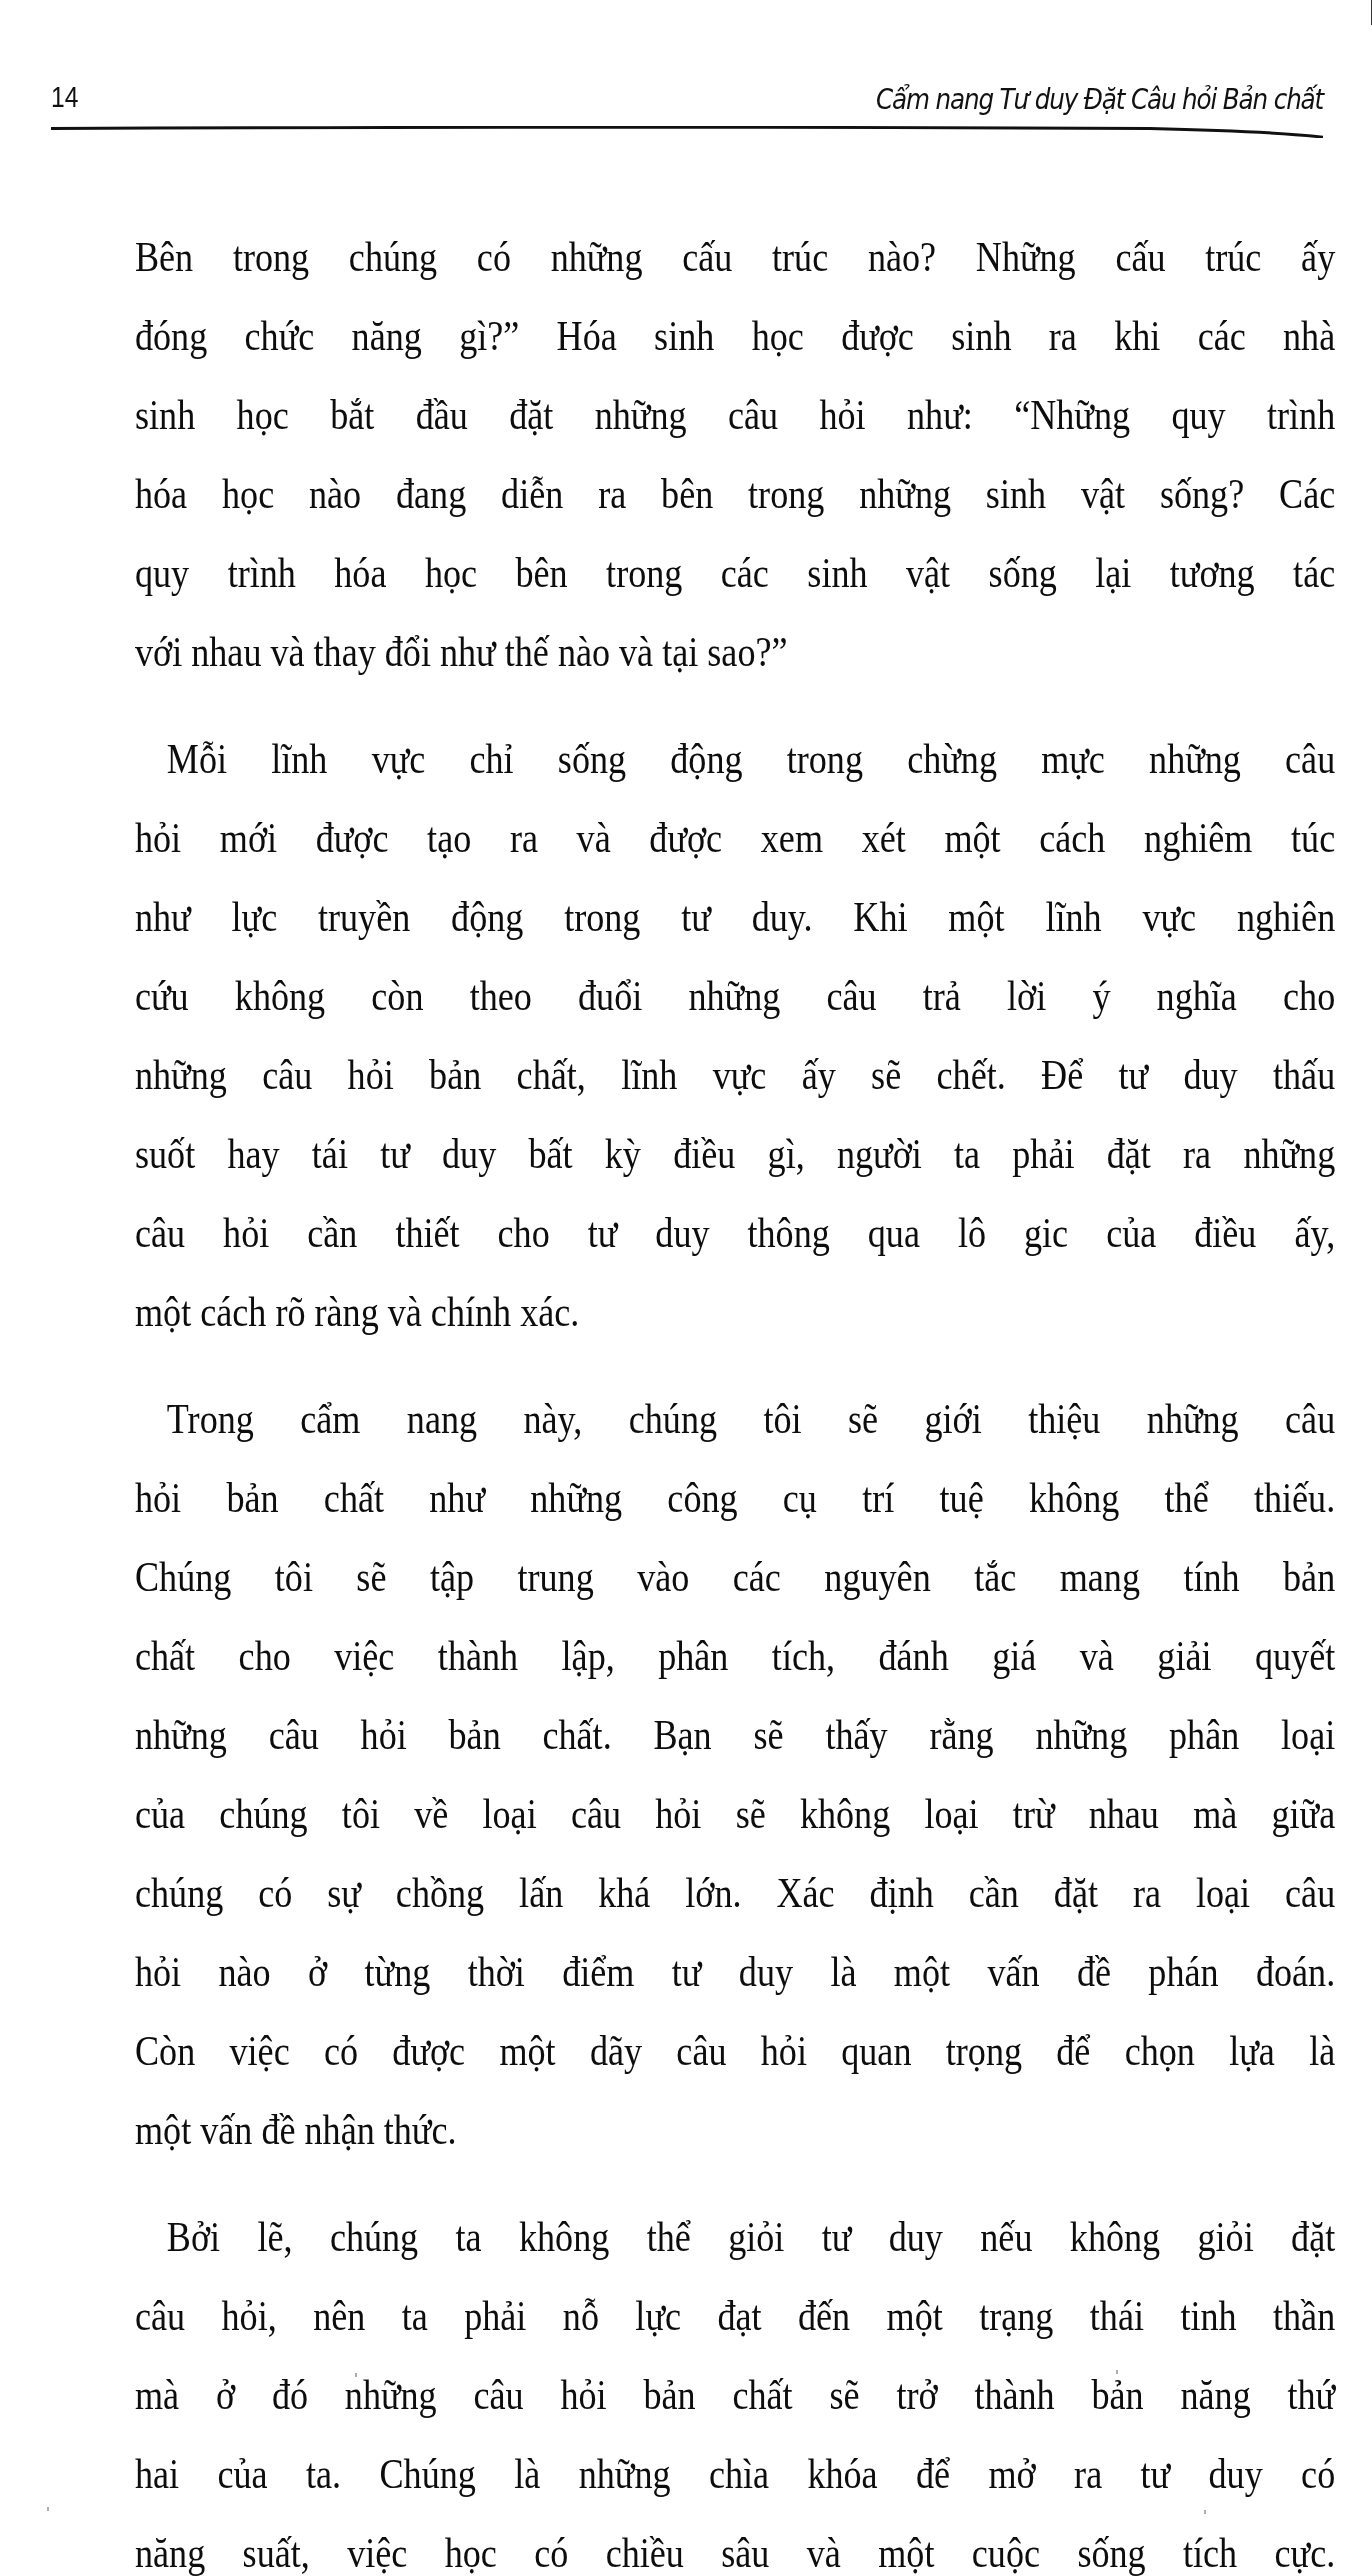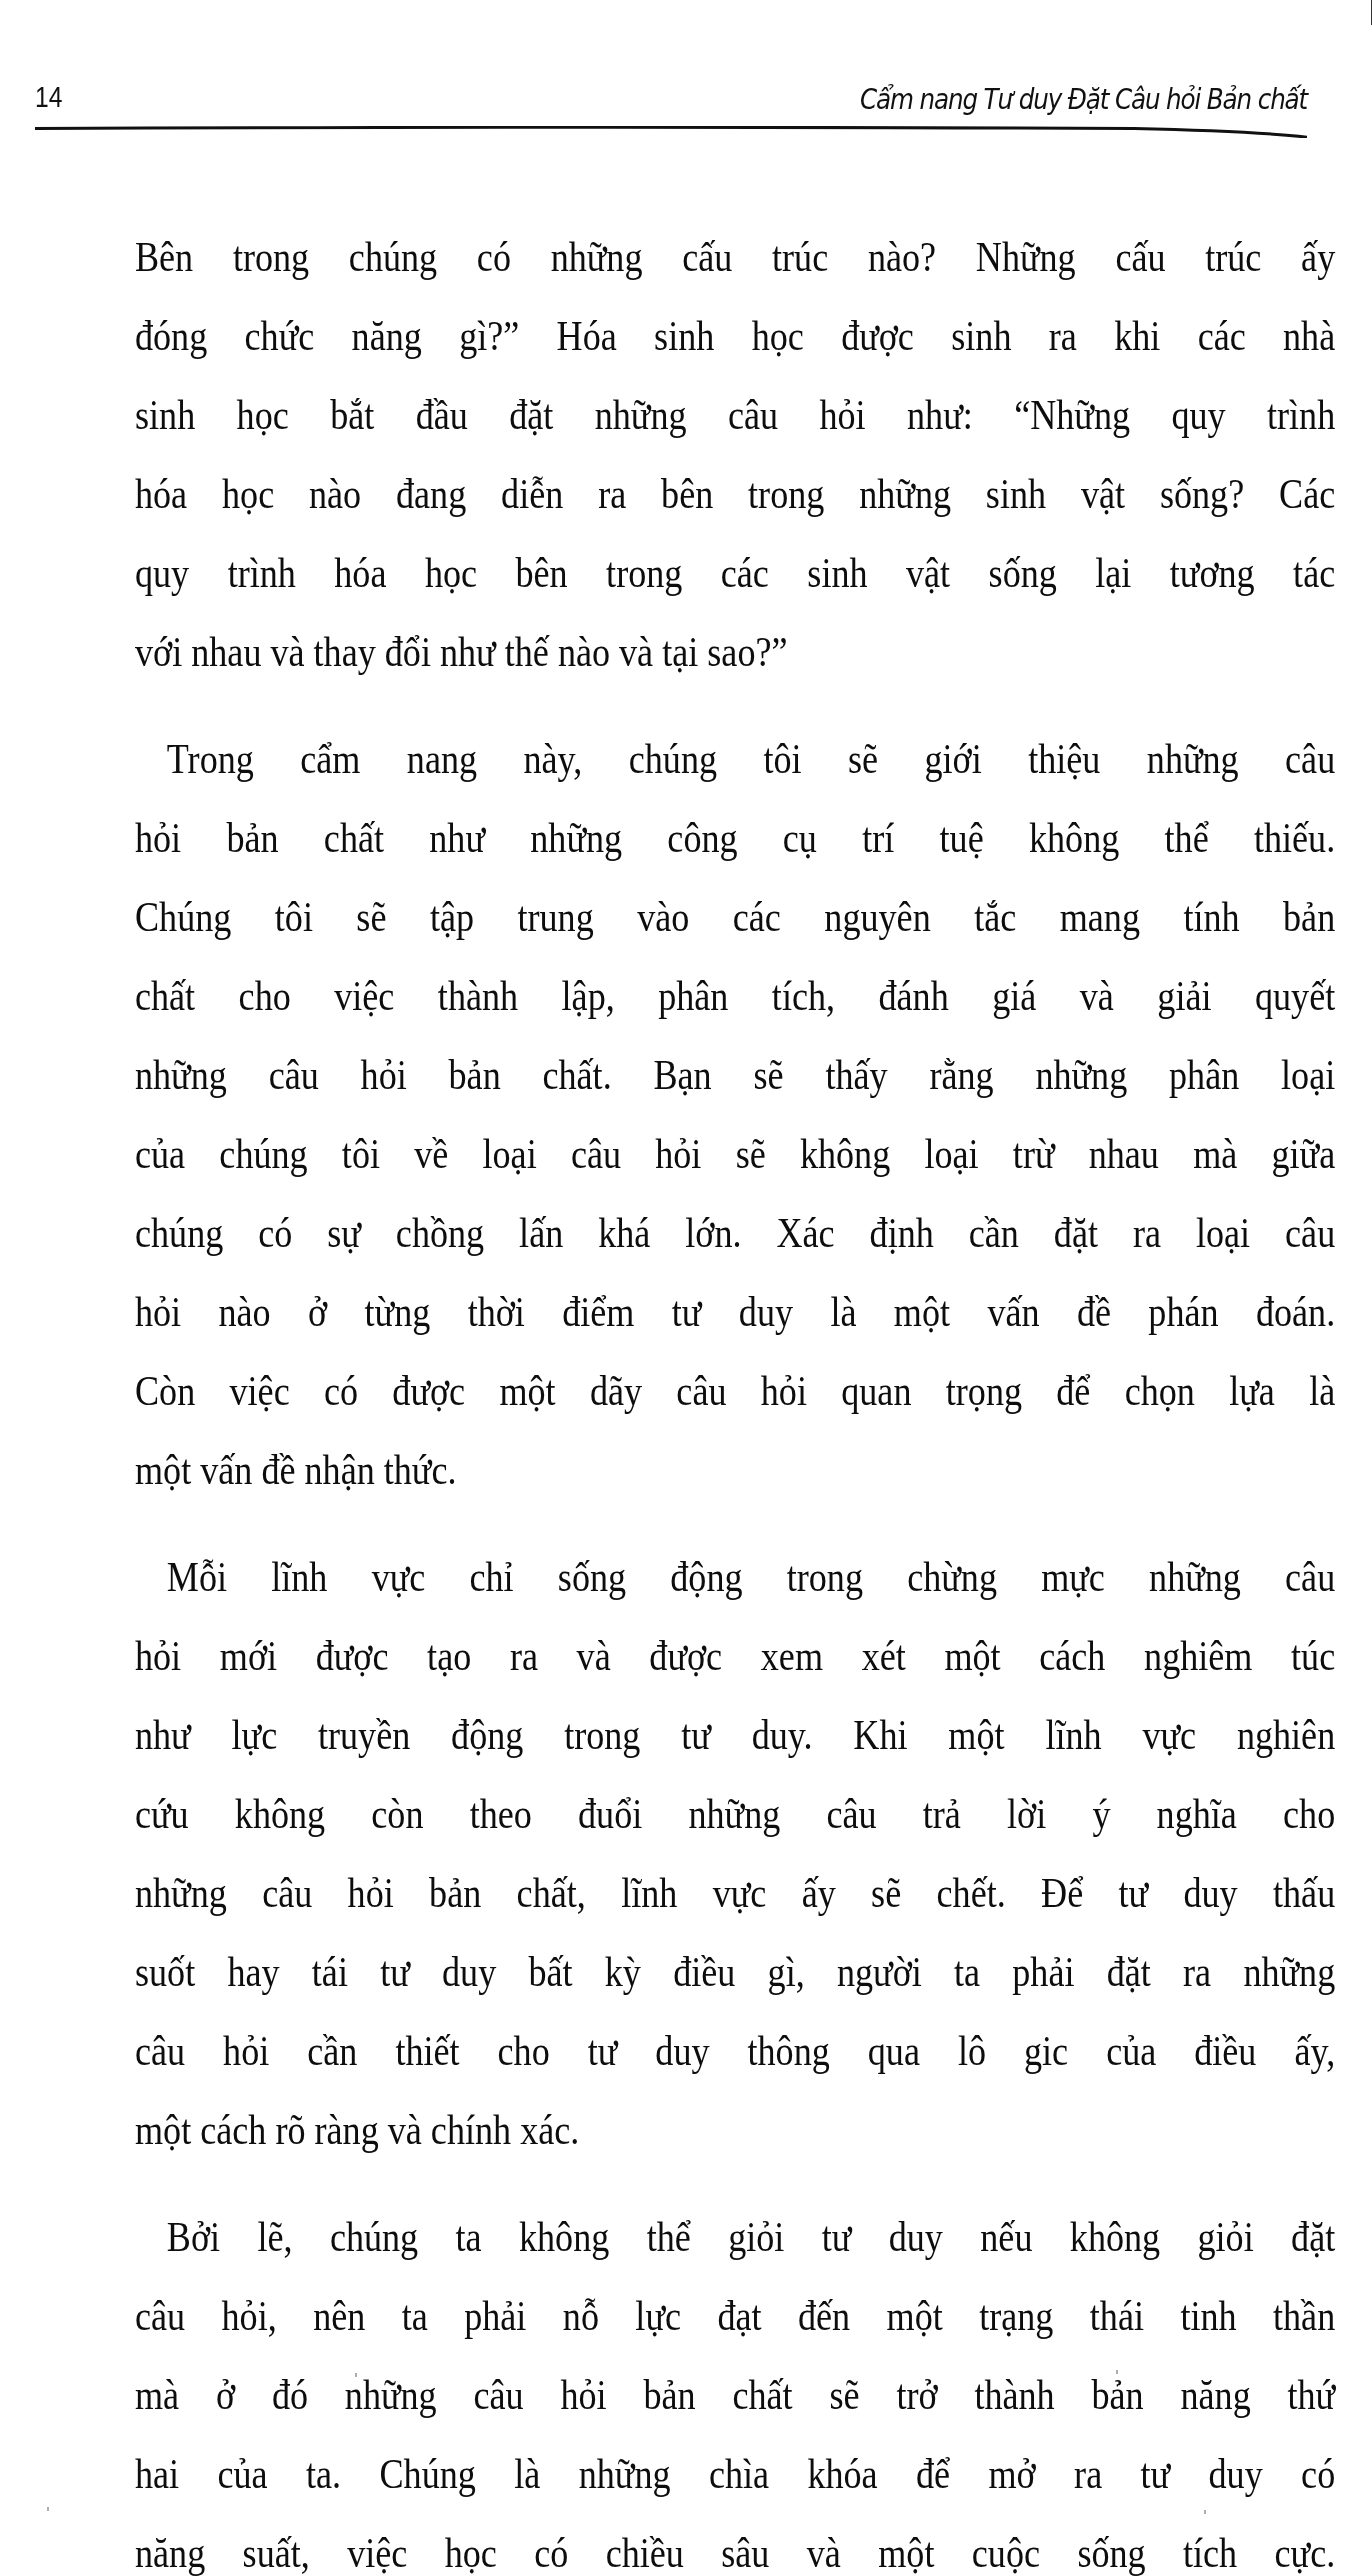--- a/index.html
+++ b/index.html
@@ -9,21 +9,21 @@
     }
     body {
       width: 1373px;
       height: 2576px;
       position: relative;
       overflow: hidden;
       color: #111111;
     }
     .page-header {
       position: absolute;
-      left: 35px;
+      left: 51px;
       top: 74px;
       width: 1272px;
       height: 59px;
     }
     .page-number {
       position: absolute;
       left: 0;
       top: 6.8px;
       font-family: "Liberation Sans", sans-serif;
       font-size: 29px;
@@ -115,41 +115,41 @@
   <div class="paragraph">
     <span class="line">Bên trong chúng có những cấu trúc nào? Những cấu trúc ấy</span>
     <span class="line">đóng chức năng gì?” Hóa sinh học được sinh ra khi các nhà</span>
     <span class="line">sinh học bắt đầu đặt những câu hỏi như: “Những quy trình</span>
     <span class="line">hóa học nào đang diễn ra bên trong những sinh vật sống? Các</span>
     <span class="line">quy trình hóa học bên trong các sinh vật sống lại tương tác</span>
     <span class="line last">với nhau và thay đổi như thế nào và tại sao?”</span>
   </div>
 
   <div class="paragraph indent">
+    <span class="line">Mỗi lĩnh vực chỉ sống động trong chừng mực những câu</span>
+    <span class="line">hỏi mới được tạo ra và được xem xét một cách nghiêm túc</span>
+    <span class="line">như lực truyền động trong tư duy. Khi một lĩnh vực nghiên</span>
+    <span class="line">cứu không còn theo đuổi những câu trả lời ý nghĩa cho</span>
+    <span class="line">những câu hỏi bản chất, lĩnh vực ấy sẽ chết. Để tư duy thấu</span>
+    <span class="line">suốt hay tái tư duy bất kỳ điều gì, người ta phải đặt ra những</span>
+    <span class="line">câu hỏi cần thiết cho tư duy thông qua lô gic của điều ấy,</span>
+    <span class="line last">một cách rõ ràng và chính xác.</span>
+  </div>
+
+  <div class="paragraph indent">
     <span class="line">Trong cẩm nang này, chúng tôi sẽ giới thiệu những câu</span>
     <span class="line">hỏi bản chất như những công cụ trí tuệ không thể thiếu.</span>
     <span class="line">Chúng tôi sẽ tập trung vào các nguyên tắc mang tính bản</span>
     <span class="line">chất cho việc thành lập, phân tích, đánh giá và giải quyết</span>
     <span class="line">những câu hỏi bản chất. Bạn sẽ thấy rằng những phân loại</span>
     <span class="line">của chúng tôi về loại câu hỏi sẽ không loại trừ nhau mà giữa</span>
     <span class="line">chúng có sự chồng lấn khá lớn. Xác định cần đặt ra loại câu</span>
     <span class="line">hỏi nào ở từng thời điểm tư duy là một vấn đề phán đoán.</span>
     <span class="line">Còn việc có được một dãy câu hỏi quan trọng để chọn lựa là</span>
     <span class="line last">một vấn đề nhận thức.</span>
-  </div>
-
-  <div class="paragraph indent">
-    <span class="line">Mỗi lĩnh vực chỉ sống động trong chừng mực những câu</span>
-    <span class="line">hỏi mới được tạo ra và được xem xét một cách nghiêm túc</span>
-    <span class="line">như lực truyền động trong tư duy. Khi một lĩnh vực nghiên</span>
-    <span class="line">cứu không còn theo đuổi những câu trả lời ý nghĩa cho</span>
-    <span class="line">những câu hỏi bản chất, lĩnh vực ấy sẽ chết. Để tư duy thấu</span>
-    <span class="line">suốt hay tái tư duy bất kỳ điều gì, người ta phải đặt ra những</span>
-    <span class="line">câu hỏi cần thiết cho tư duy thông qua lô gic của điều ấy,</span>
-    <span class="line last">một cách rõ ràng và chính xác.</span>
   </div>
 
   <div class="paragraph indent">
     <span class="line">Bởi lẽ, chúng ta không thể giỏi tư duy nếu không giỏi đặt</span>
     <span class="line">câu hỏi, nên ta phải nỗ lực đạt đến một trạng thái tinh thần</span>
     <span class="line">mà ở đó những câu hỏi bản chất sẽ trở thành bản năng thứ</span>
     <span class="line">hai của ta. Chúng là những chìa khóa để mở ra tư duy có</span>
     <span class="line">năng suất, việc học có chiều sâu và một cuộc sống tích cực.</span>
   </div>
 </main>

